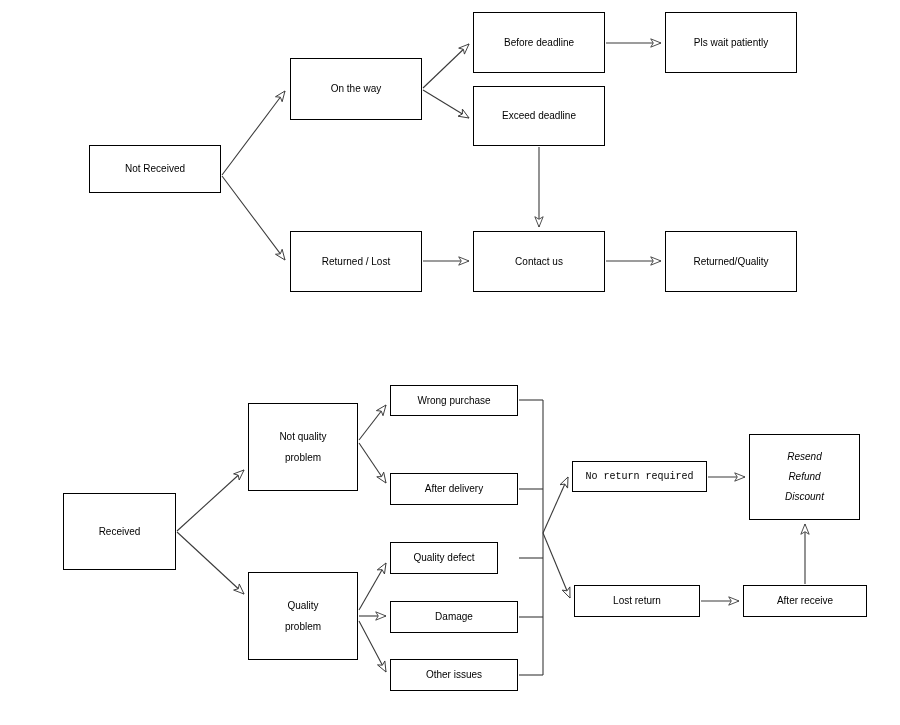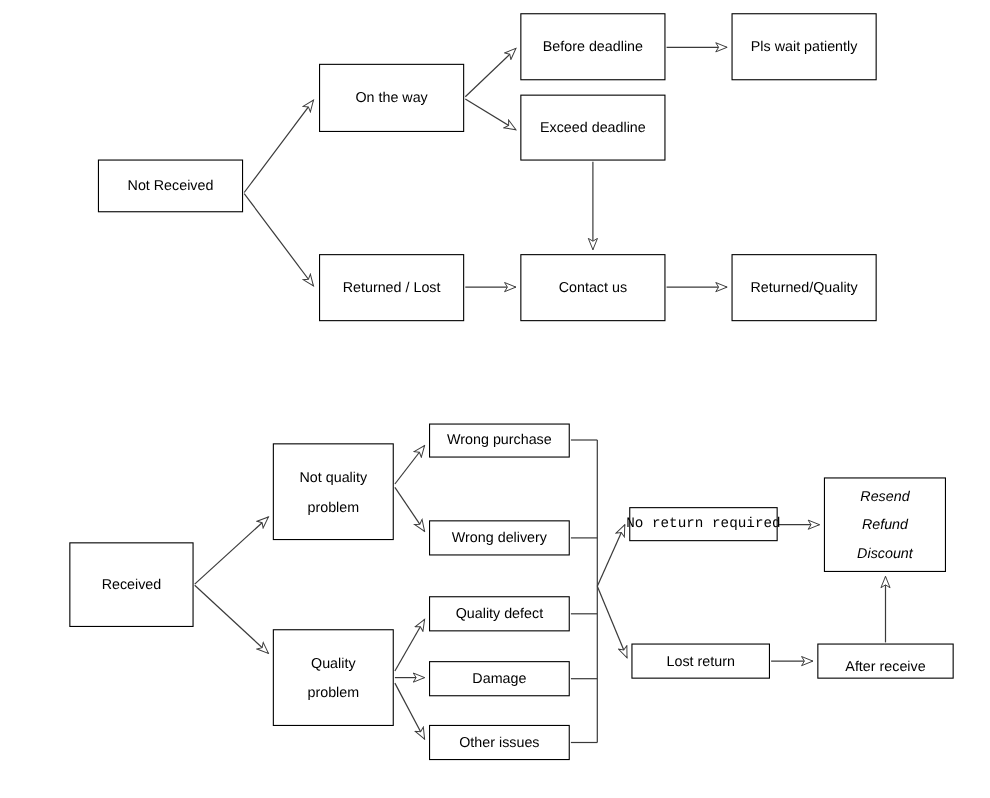--- a/index.html
+++ b/index.html
@@ -28,21 +28,21 @@
   }
   .node {
     position: absolute;
     box-sizing: border-box;
     border: 1px solid #000000;
     background: #ffffff;
     display: flex;
     flex-direction: column;
     align-items: center;
     justify-content: center;
-    font-size: 13px;
+    font-size: 10px;
     line-height: 1.55;
     color: #000000;
     text-align: center;
     white-space: nowrap;
     z-index: 2;
   }
   .node .line {
     display: block;
   }
   .node.two-line {
@@ -146,44 +146,44 @@
   <div class="node two-line" style="left:248px; top:572px; width:110px; height:88px;text-align:right;">
     <span class="line">Quality</span>
     <span class="line">problem</span>
   </div>
 
   <div class="node" style="left:390px; top:385px; width:128px; height:31px;">
     <span class="line">Wrong purchase</span>
   </div>
 
   <div class="node" style="left:390px; top:473px; width:128px; height:32px;">
-    <span class="line">Wrong delivery</span>
+    <span class="line">After delivery</span>
   </div>
 
-  <div class="node" style="left:390px; top:542px; width:128px; height:32px;text-align:right;">
+  <div class="node" style="left:390px; top:542px; width:108px; height:32px;text-align:right;">
     <span class="line">Quality defect</span>
   </div>
 
   <div class="node" style="left:390px; top:601px; width:128px; height:32px;">
     <span class="line">Damage</span>
   </div>
 
   <div class="node" style="left:390px; top:659px; width:128px; height:32px;">
     <span class="line">Other issues</span>
   </div>
 
   <div class="node" style="left:572px; top:461px; width:135px; height:31px;font-family:Liberation Mono, monospace;">
     <span class="line">No return required</span>
   </div>
 
   <div class="node" style="left:574px; top:585px; width:126px; height:32px;">
     <span class="line">Lost return</span>
   </div>
 
-  <div class="node" style="left:743px; top:585px; width:124px; height:32px;justify-content:flex-end;">
+  <div class="node" style="left:743px; top:585px; width:124px; height:32px;">
     <span class="line">After receive</span>
   </div>
 
   <div class="node three-line" style="left:749px; top:434px; width:111px; height:86px;">
     <span class="line">Resend</span>
     <span class="line">Refund</span>
     <span class="line">Discount</span>
   </div>
 
 </div>

